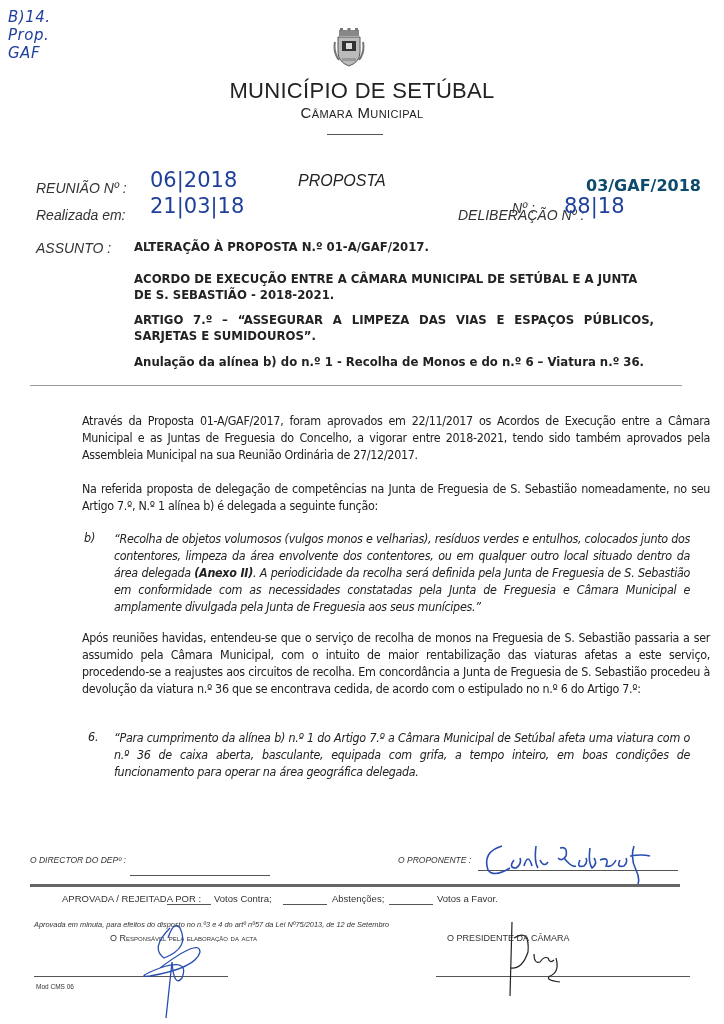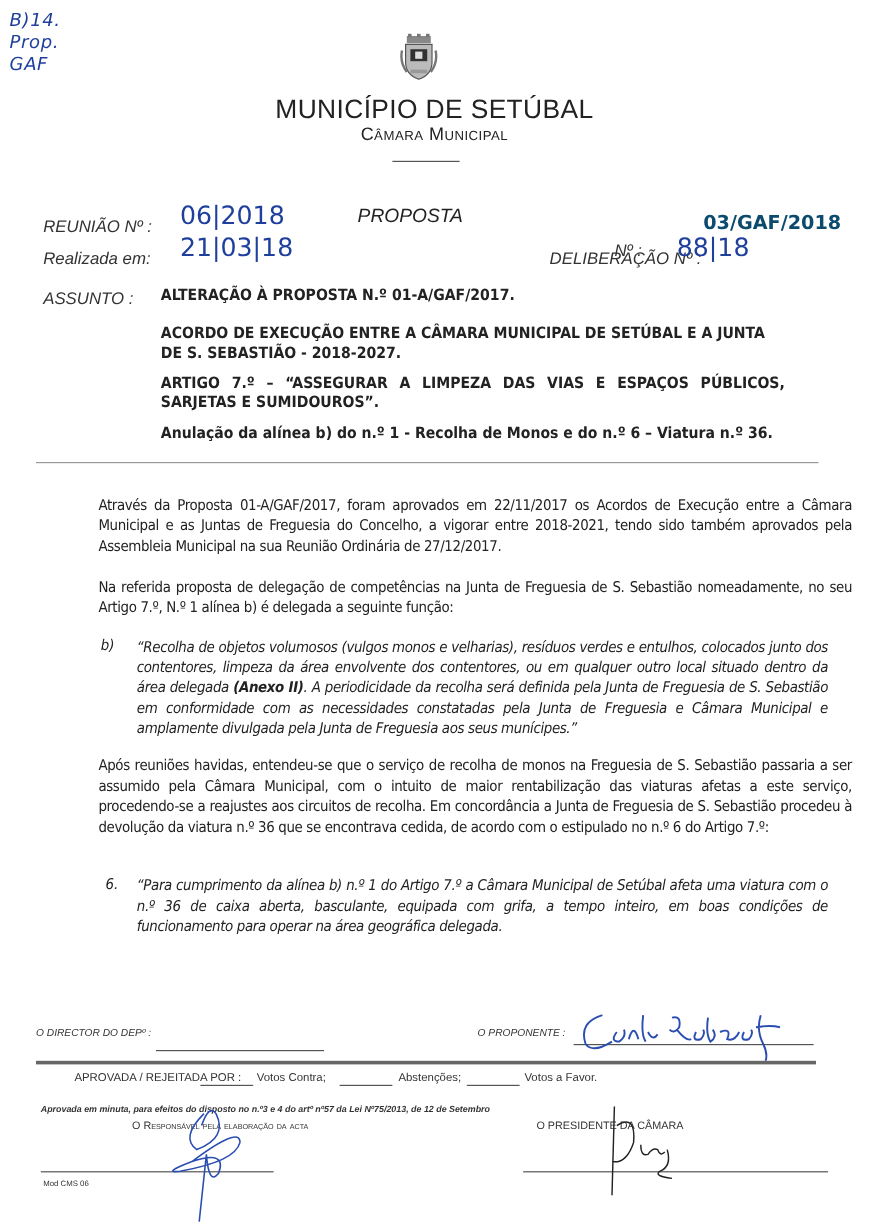--- a/index.html
+++ b/index.html
@@ -58,21 +58,21 @@
 <div class="abs lbl" style="left:512px; top:180px;margin-top:20px;">Nº :</div>
 <div class="abs num">03/GAF/2018</div>
 
 <div class="abs lbl" style="left:36px; top:207px; font-variant: normal;">Realizada em:</div>
 <div class="abs hand hv" style="left:150px; top:194px;">21|03|18</div>
 <div class="abs lbl" style="left:458px; top:207px;">DELIBERAÇÃO Nº :</div>
 <div class="abs hand hv" style="left:564px; top:194px;">88|18</div>
 
 <div class="abs lbl" style="left:36px; top:240px; font-variant: normal;">ASSUNTO :</div>
 <div class="abs subj" style="top:239px; width:520px;">ALTERAÇÃO À PROPOSTA N.º 01-A/GAF/2017.</div>
-<div class="abs subj" style="top:271px; width:520px;">ACORDO DE EXECUÇÃO ENTRE A CÂMARA MUNICIPAL DE SETÚBAL E A JUNTA DE S. SEBASTIÃO - 2018-2027.</div>
+<div class="abs subj" style="top:271px; width:520px;">ACORDO DE EXECUÇÃO ENTRE A CÂMARA MUNICIPAL DE SETÚBAL E A JUNTA DE S. SEBASTIÃO - 2018-2021.</div>
 <div class="abs subj" style="top:312px; width:520px; text-align: justify;">ARTIGO 7.º – “ASSEGURAR A LIMPEZA DAS VIAS E ESPAÇOS PÚBLICOS, SARJETAS E SUMIDOUROS”.</div>
 <div class="abs subj" style="top:354px; width:540px;">Anulação da alínea b) do n.º 1 - Recolha de Monos e do n.º 6 – Viatura n.º 36.</div>
 
 <div class="abs sep"></div>
 
 <div class="abs body" style="top:412px;">Através da Proposta 01-A/GAF/2017, foram aprovados em 22/11/2017 os Acordos de Execução entre a Câmara Municipal e as Juntas de Freguesia do Concelho, a vigorar entre 2018-2021, tendo sido também aprovados pela Assembleia Municipal na sua Reunião Ordinária de 27/12/2017.</div>
 <div class="abs body" style="top:480px;">Na referida proposta de delegação de competências na Junta de Freguesia de S. Sebastião nomeadamente, no seu Artigo 7.º, N.º 1 alínea b) é delegada a seguinte função:</div>
 
 <div class="abs qmark" style="left:84px; top:530px;">b)</div>
 <div class="abs quote" style="top:530px;"><span>“Recolha de objetos volumosos (vulgos monos e velharias), resíduos verdes e entulhos, colocados junto dos contentores, limpeza da área envolvente dos contentores, ou em qualquer outro local situado dentro da área delegada </span><b>(Anexo II)</b><span>. A periodicidade da recolha será definida pela Junta de Freguesia de S. Sebastião em conformidade com as necessidades constatadas pela Junta de Freguesia e Câmara Municipal e amplamente divulgada pela Junta de Freguesia aos seus munícipes.”</span></div>
@@ -94,21 +94,21 @@
 <div class="abs thick" style="left:30px; top:884px; width:650px;"></div>
 
 <div class="abs foot-txt sc" style="left:62px; top:893px;">APROVADA / REJEITADA POR :</div>
 <div class="abs line" style="left:167px; top:904px; width:44px;"></div>
 <div class="abs foot-txt" style="left:214px; top:893px;">Votos Contra;</div>
 <div class="abs line" style="left:283px; top:904px; width:44px;"></div>
 <div class="abs foot-txt" style="left:332px; top:893px;">Abstenções;</div>
 <div class="abs line" style="left:389px; top:904px; width:44px;"></div>
 <div class="abs foot-txt" style="left:437px; top:893px;">Votos a Favor.</div>
 
-<div class="abs foot-lbl" style="left:34px; top:920px; font-size:7.4px; font-weight:bold;">Aprovada em minuta, para efeitos do disposto no n.º3 e 4 do artº nº57 da Lei Nº75/2013, de 12 de Setembro</div>
+<div class="abs foot-lbl" style="left:34px; top:920px; font-size:7.4px; font-weight:normal;">Aprovada em minuta, para efeitos do disposto no n.º3 e 4 do artº nº57 da Lei Nº75/2013, de 12 de Setembro</div>
 
 <div class="abs foot-txt sc" style="left:110px; top:933px; font-size:9px;">O Responsável pela elaboração da acta</div>
 <div class="abs line" style="left:34px; top:976px; width:194px;"></div>
 <svg class="abs" style="left:130px; top:918px;" width="90" height="106" viewBox="0 0 90 106">
   <path d="M40 10 Q20 30 34 40 Q60 30 50 10 Q44 2 38 20 M30 50 Q70 20 70 34 Q66 50 20 58 Q4 60 30 50 Q60 40 52 60 Q44 70 42 44 L36 100" stroke="#2a4db0" stroke-width="1.3" fill="none"></path>
 </svg>
 
 <div class="abs foot-txt" style="left:447px; top:933px; font-size:9px;">O PRESIDENTE DA CÂMARA</div>
 <div class="abs line" style="left:436px; top:976px; width:254px;"></div>
 <svg class="abs" style="left:500px; top:918px;" width="80" height="80" viewBox="0 0 80 80">

